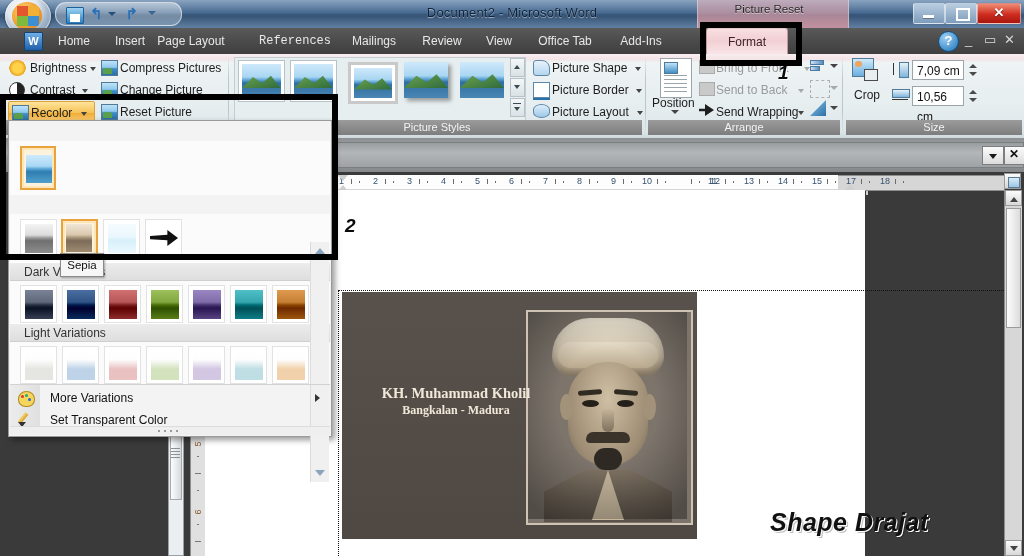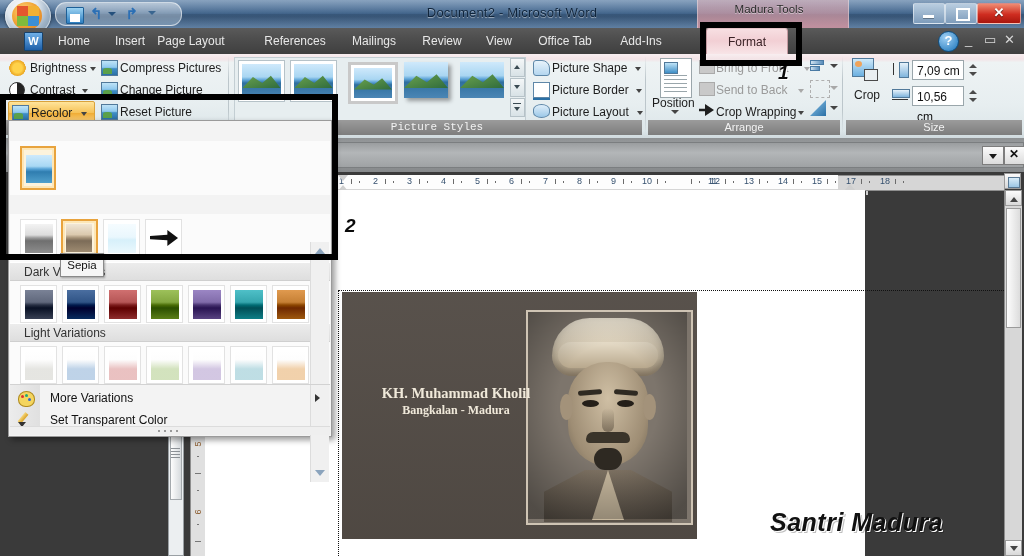--- a/index.html
+++ b/index.html
@@ -246,21 +246,21 @@
   #menu-resize{left:9px;top:427px;width:320px;height:8px;background:#efefef;border-top:1px solid #dcdcdc;}
   #menu-resize i{position:absolute;top:3px;width:2px;height:2px;background:#9a9a9a;}
 </style>
 </head>
 <body>
 
 <div id="titlebar" class="abs">
   <div class="glass"></div>
 </div>
 <div id="pic-tools-bg" class="abs"></div>
-<div id="pic-tools-label" class="abs">Madura Tools</div>
+<div id="pic-tools-label" class="abs">Picture Reset</div>
 <div id="doc-title" class="abs">Document2 - Microsoft Word</div>
 
 <div id="office-orb" class="abs">
   <div class="inner">
     <div class="q q1"></div>
       <div class="q q2"></div>
       <div class="q q3"></div>
       <div class="q q4"></div>
   </div>
 </div>
@@ -278,21 +278,21 @@
 <div class="winbtn abs" id="win-close">
   <div class="x">✕</div>
 </div>
 
 <div id="tabrow" class="abs"></div>
 <div id="word-icon" class="abs"></div>
 
 <div class="tab" style="left:48px;width:52px;">Home</div>
 <div class="tab" style="left:104px;width:52px;">Insert</div>
 <div class="tab" style="left:148px;width:86px;">Page Layout</div>
-<div class="tab" style="left:256px;width:78px;">References</div>
+<div class="tab" style="left:256px;width:78px;font-family:Liberation Mono, monospace;">References</div>
 <div class="tab" style="left:342px;width:64px;">Mailings</div>
 <div class="tab" style="left:414px;width:56px;">Review</div>
 <div class="tab" style="left:478px;width:42px;">View</div>
 <div class="tab" style="left:528px;width:74px;">Office Tab</div>
 <div class="tab" style="left:610px;width:62px;">Add-Ins</div>
 <div class="tab active" style="left:706px;width:80px;">Format</div>
 
 <div id="help-q" class="abs"></div>
 <div class="ribbon-winbtn" style="left:965px;">_</div>
 <div class="ribbon-winbtn" style="left:984px;">▭</div>
@@ -368,21 +368,21 @@
   <div class="arw" style="left:104px;"></div>
 </div>
 <div class="rbtn" style="left:532px;top:101px;">
   <div class="rico" style="width:15px;height:12px;background:linear-gradient(to bottom,#dfeefa,#9cc8e8);border:1px solid #5e87a8;border-radius:50%/40%;"></div>
   <span class="cap" style="left:20px;">Picture Layout</span>
   <div class="arw" style="left:105px;"></div>
 </div>
 <div class="abs" style="left:630px;top:120px;width:10px;height:11px;border:1px solid #8b979c;">
   <div class="abs" style="left:1px;top:5px;width:5px;height:4px;background:#6f7b81;"></div>
 </div>
-<div class="grp-label" style="left:232px;top:120px;width:410px;font-family:Liberation Mono, monospace;">Picture Styles</div>
+<div class="grp-label" style="left:232px;top:120px;width:410px;">Picture Styles</div>
 <div class="grp-sep" style="left:645px;"></div>
 
 <div class="abs" style="left:660px;top:58px;width:30px;height:38px;background:#fff;border:1px solid #9aa6ab;">
   <div class="abs" style="left:3px;top:3px;width:12px;height:10px;background:linear-gradient(to bottom,#bfe3f7,#3f8ec6);border:1px solid #51799a;"></div>
   <div class="abs" style="left:3px;top:16px;width:23px;height:1px;background:#9aa6ab;box-shadow:0 4px 0 #9aa6ab,0 8px 0 #9aa6ab,0 12px 0 #9aa6ab,0 16px 0 #9aa6ab;"></div>
 </div>
 <div class="abs" style="left:652px;top:96px;color:#1d1d1d;font-size:12px;">Position</div>
 <div class="abs" style="left:671px;top:110px;width:0;height:0;border-left:4px solid transparent;border-right:4px solid transparent;border-top:4px solid #444;"></div>
 
 <div class="rbtn disabled" style="left:698px;top:57px;">
@@ -390,21 +390,21 @@
   <span class="cap" style="left:18px;">Bring to Front</span>
   <div class="arw" style="left:106px;"></div>
 </div>
 <div class="rbtn disabled" style="left:698px;top:79px;">
   <div class="rico" style="width:14px;height:12px;background:#c9c9c9;border:1px solid #aaa;"></div>
   <span class="cap" style="left:18px;">Send to Back</span>
   <div class="arw" style="left:100px;"></div>
 </div>
 <div class="rbtn" style="left:698px;top:101px;">
   <div class="rico" style="width:15px;height:12px;background:#1f1f1f;clip-path:polygon(0 40%,40% 40%,40% 0,100% 50%,40% 100%,40% 60%,0 60%);"></div>
-  <span class="cap" style="left:18px;">Crop Wrapping</span>
+  <span class="cap" style="left:18px;">Send Wrapping</span>
   <div class="arw" style="left:100px;"></div>
 </div>
 <div class="abs" style="left:810px;top:58px;width:18px;height:16px;">
   <div class="abs" style="left:0;top:2px;width:12px;height:3px;background:linear-gradient(to right,#cfe2f0,#5a8dbb);border:1px solid #4a7aa4;"></div>
   <div class="abs" style="left:0;top:8px;width:8px;height:3px;background:linear-gradient(to right,#cfe2f0,#5a8dbb);border:1px solid #4a7aa4;"></div>
 </div>
 <div class="abs" style="left:830px;top:64px;width:0;height:0;border-left:4px solid transparent;border-right:4px solid transparent;border-top:4px solid #444;"></div>
 <div class="abs disabled" style="left:810px;top:80px;width:18px;height:16px;border:1px dashed #b0b0b0;"></div>
 <div class="abs" style="left:830px;top:86px;width:0;height:0;border-left:4px solid transparent;border-right:4px solid transparent;border-top:4px solid #a8a8a8;"></div>
 <div class="abs" style="left:810px;top:100px;width:16px;height:16px;background:linear-gradient(135deg,#8fc9ee,#2a6fa5);clip-path:polygon(0 100%,100% 0,100% 100%);"></div>
@@ -597,21 +597,21 @@
         background:linear-gradient(to bottom,#7e7263,#5a5249);clip-path:polygon(32% 0,68% 0,100% 42%,100% 100%,0 100%,0 42%);"></div>
     <div class="face-el" style="left:64px;top:158px;width:32px;height:50px;background:#c6b79d;clip-path:polygon(50% 0,100% 100%,0 100%);"></div>
 
     <div class="face-el" style="left:0;top:0;width:159px;height:207px;
         background:radial-gradient(ellipse 70% 65% at 50% 45%, rgba(0,0,0,0) 45%, rgba(0,0,0,.35) 100%);"></div>
   </div>
 </div>
 <div id="pic-name" class="abs">KH. Muhammad Kholil</div>
 <div id="pic-sub" class="abs">Bangkalan - Madura</div>
 
-<div id="santri" class="abs">Santri Madura</div>
+<div id="santri" class="abs">Shape Drajat</div>
 
 <div id="split-btn" class="abs">
   <div class="abs" style="left:3px;top:3px;width:10px;height:9px;border:1px solid #5a7a95;background:linear-gradient(to bottom,#d9ecf8,#9cc6e4);"></div>
 </div>
 <div id="vscroll" class="abs">
   <div class="arrow-up">
     <div class="abs" style="left:4px;top:6px;width:0;height:0;border-left:4px solid transparent;border-right:4px solid transparent;border-bottom:5px solid #444;"></div>
   </div>
   <div class="thumbv"></div>
   <div class="arrow-dn">

